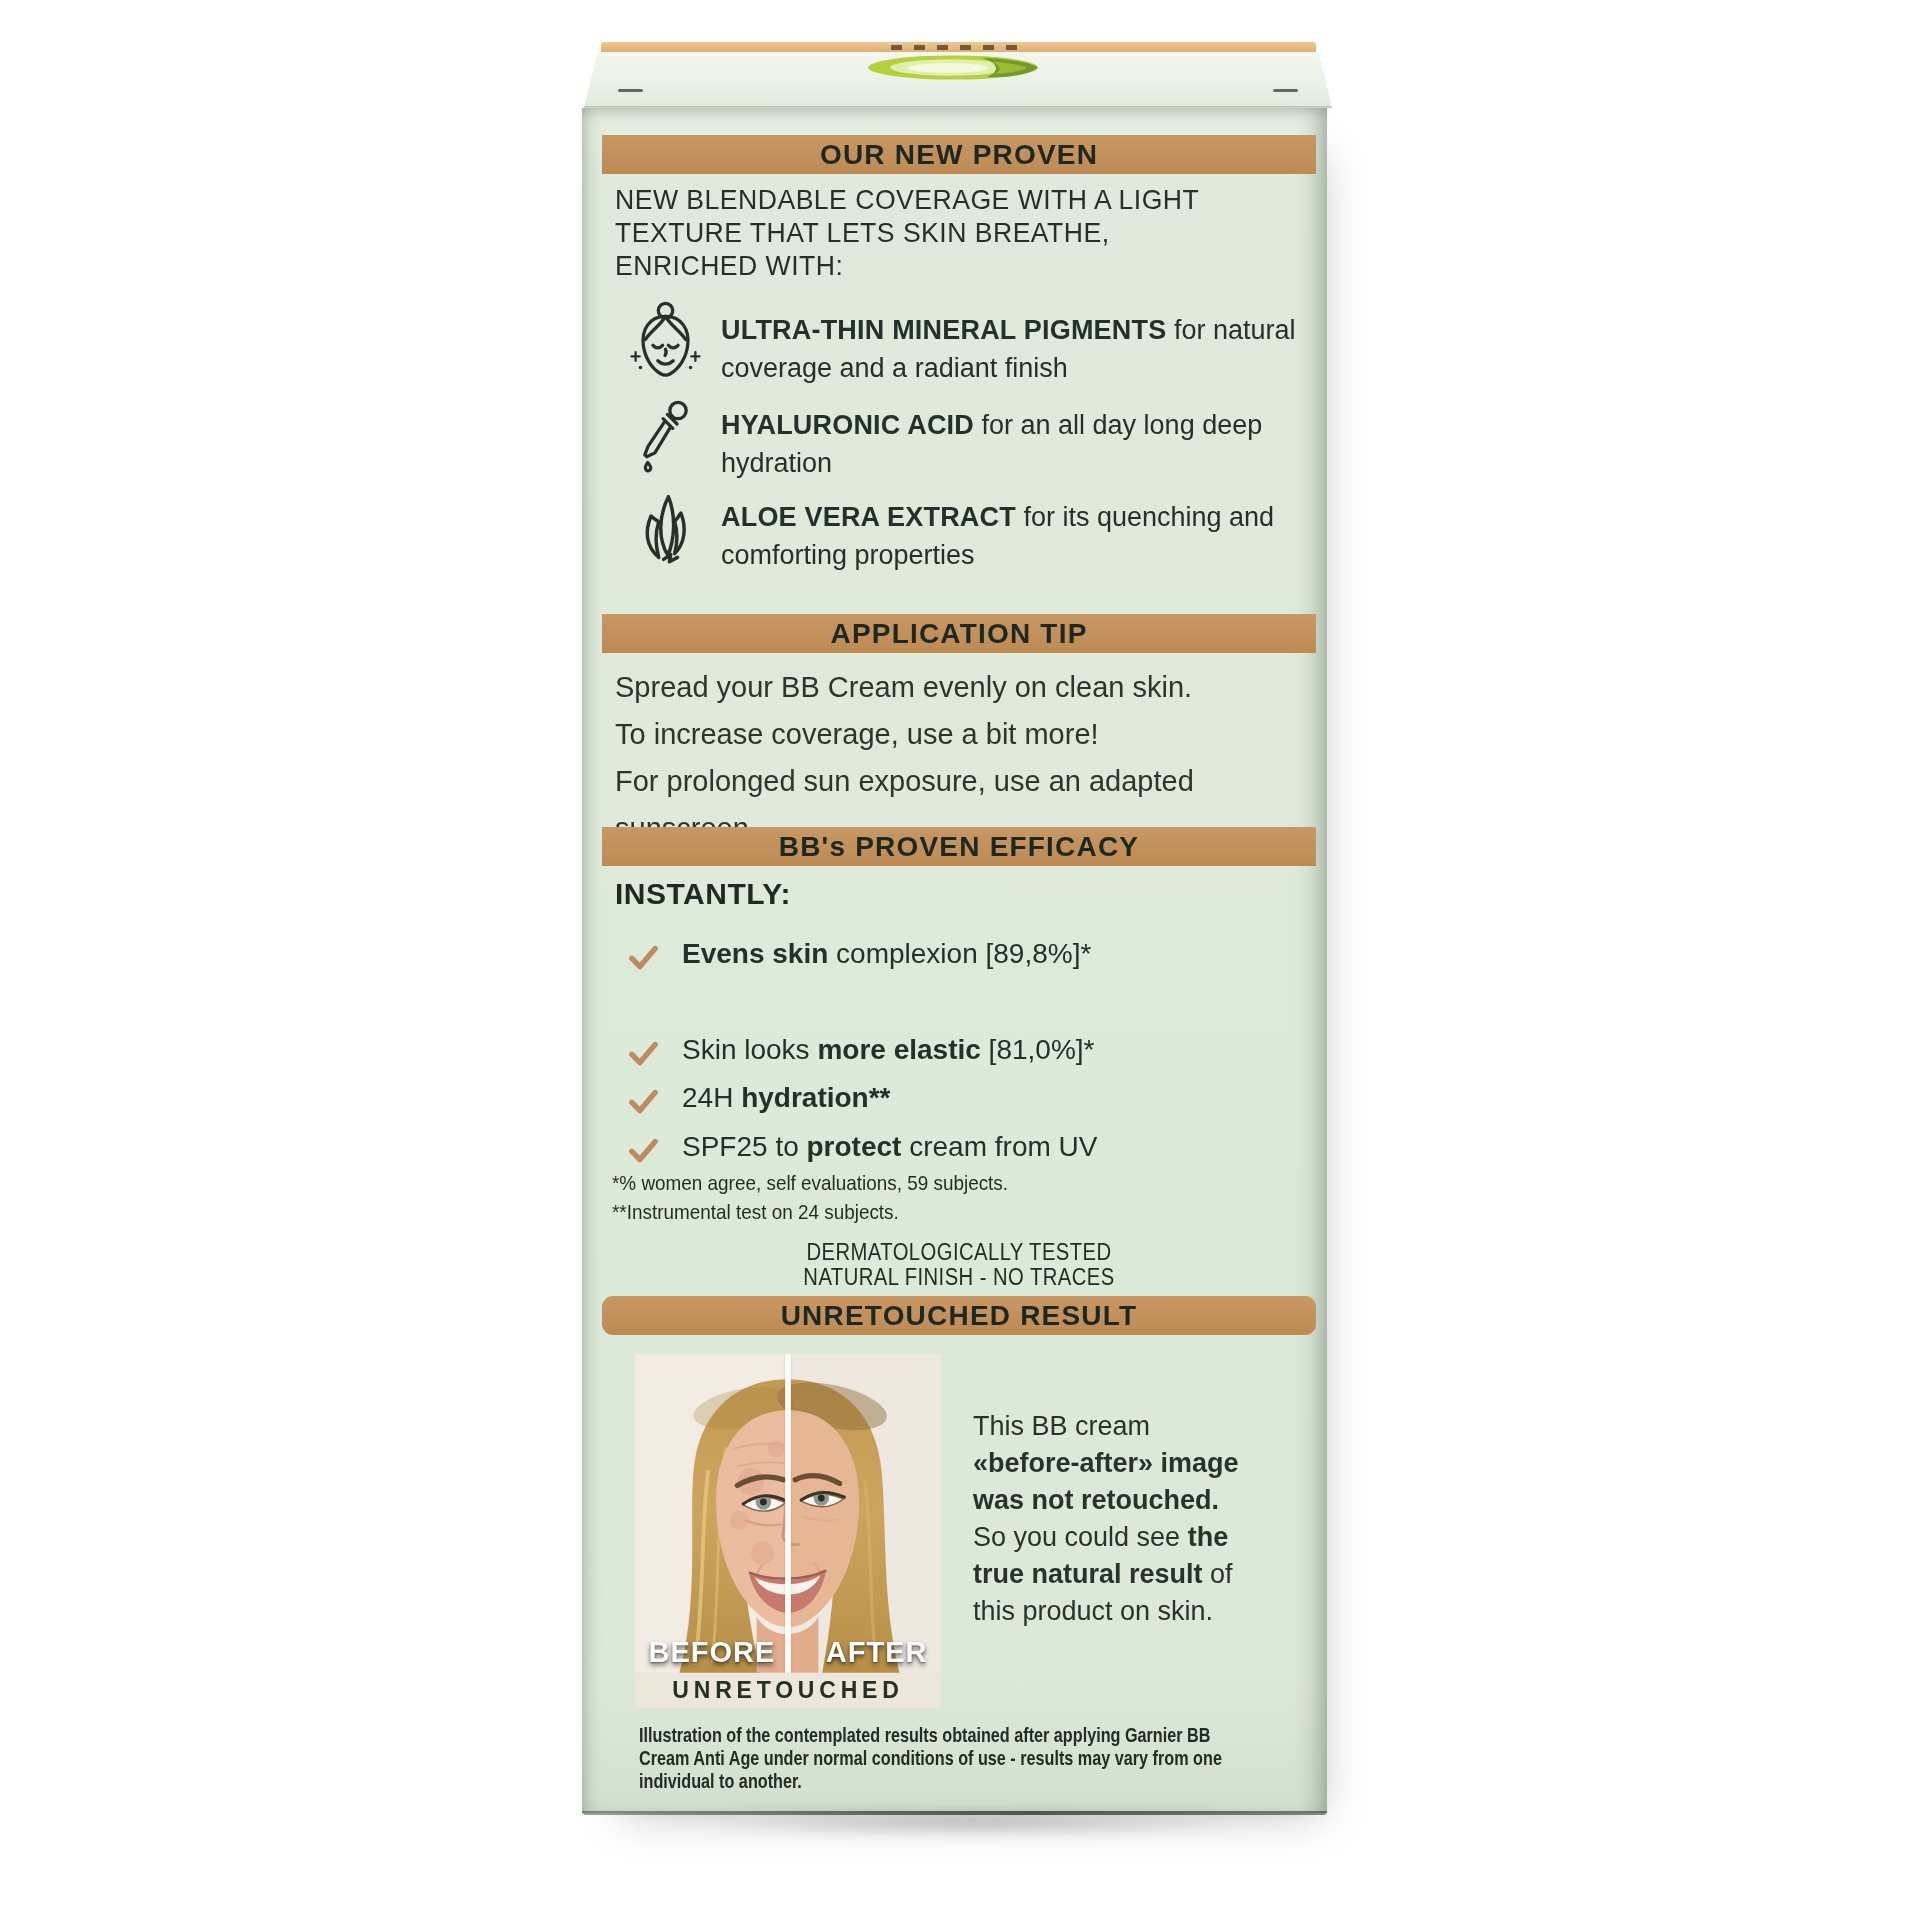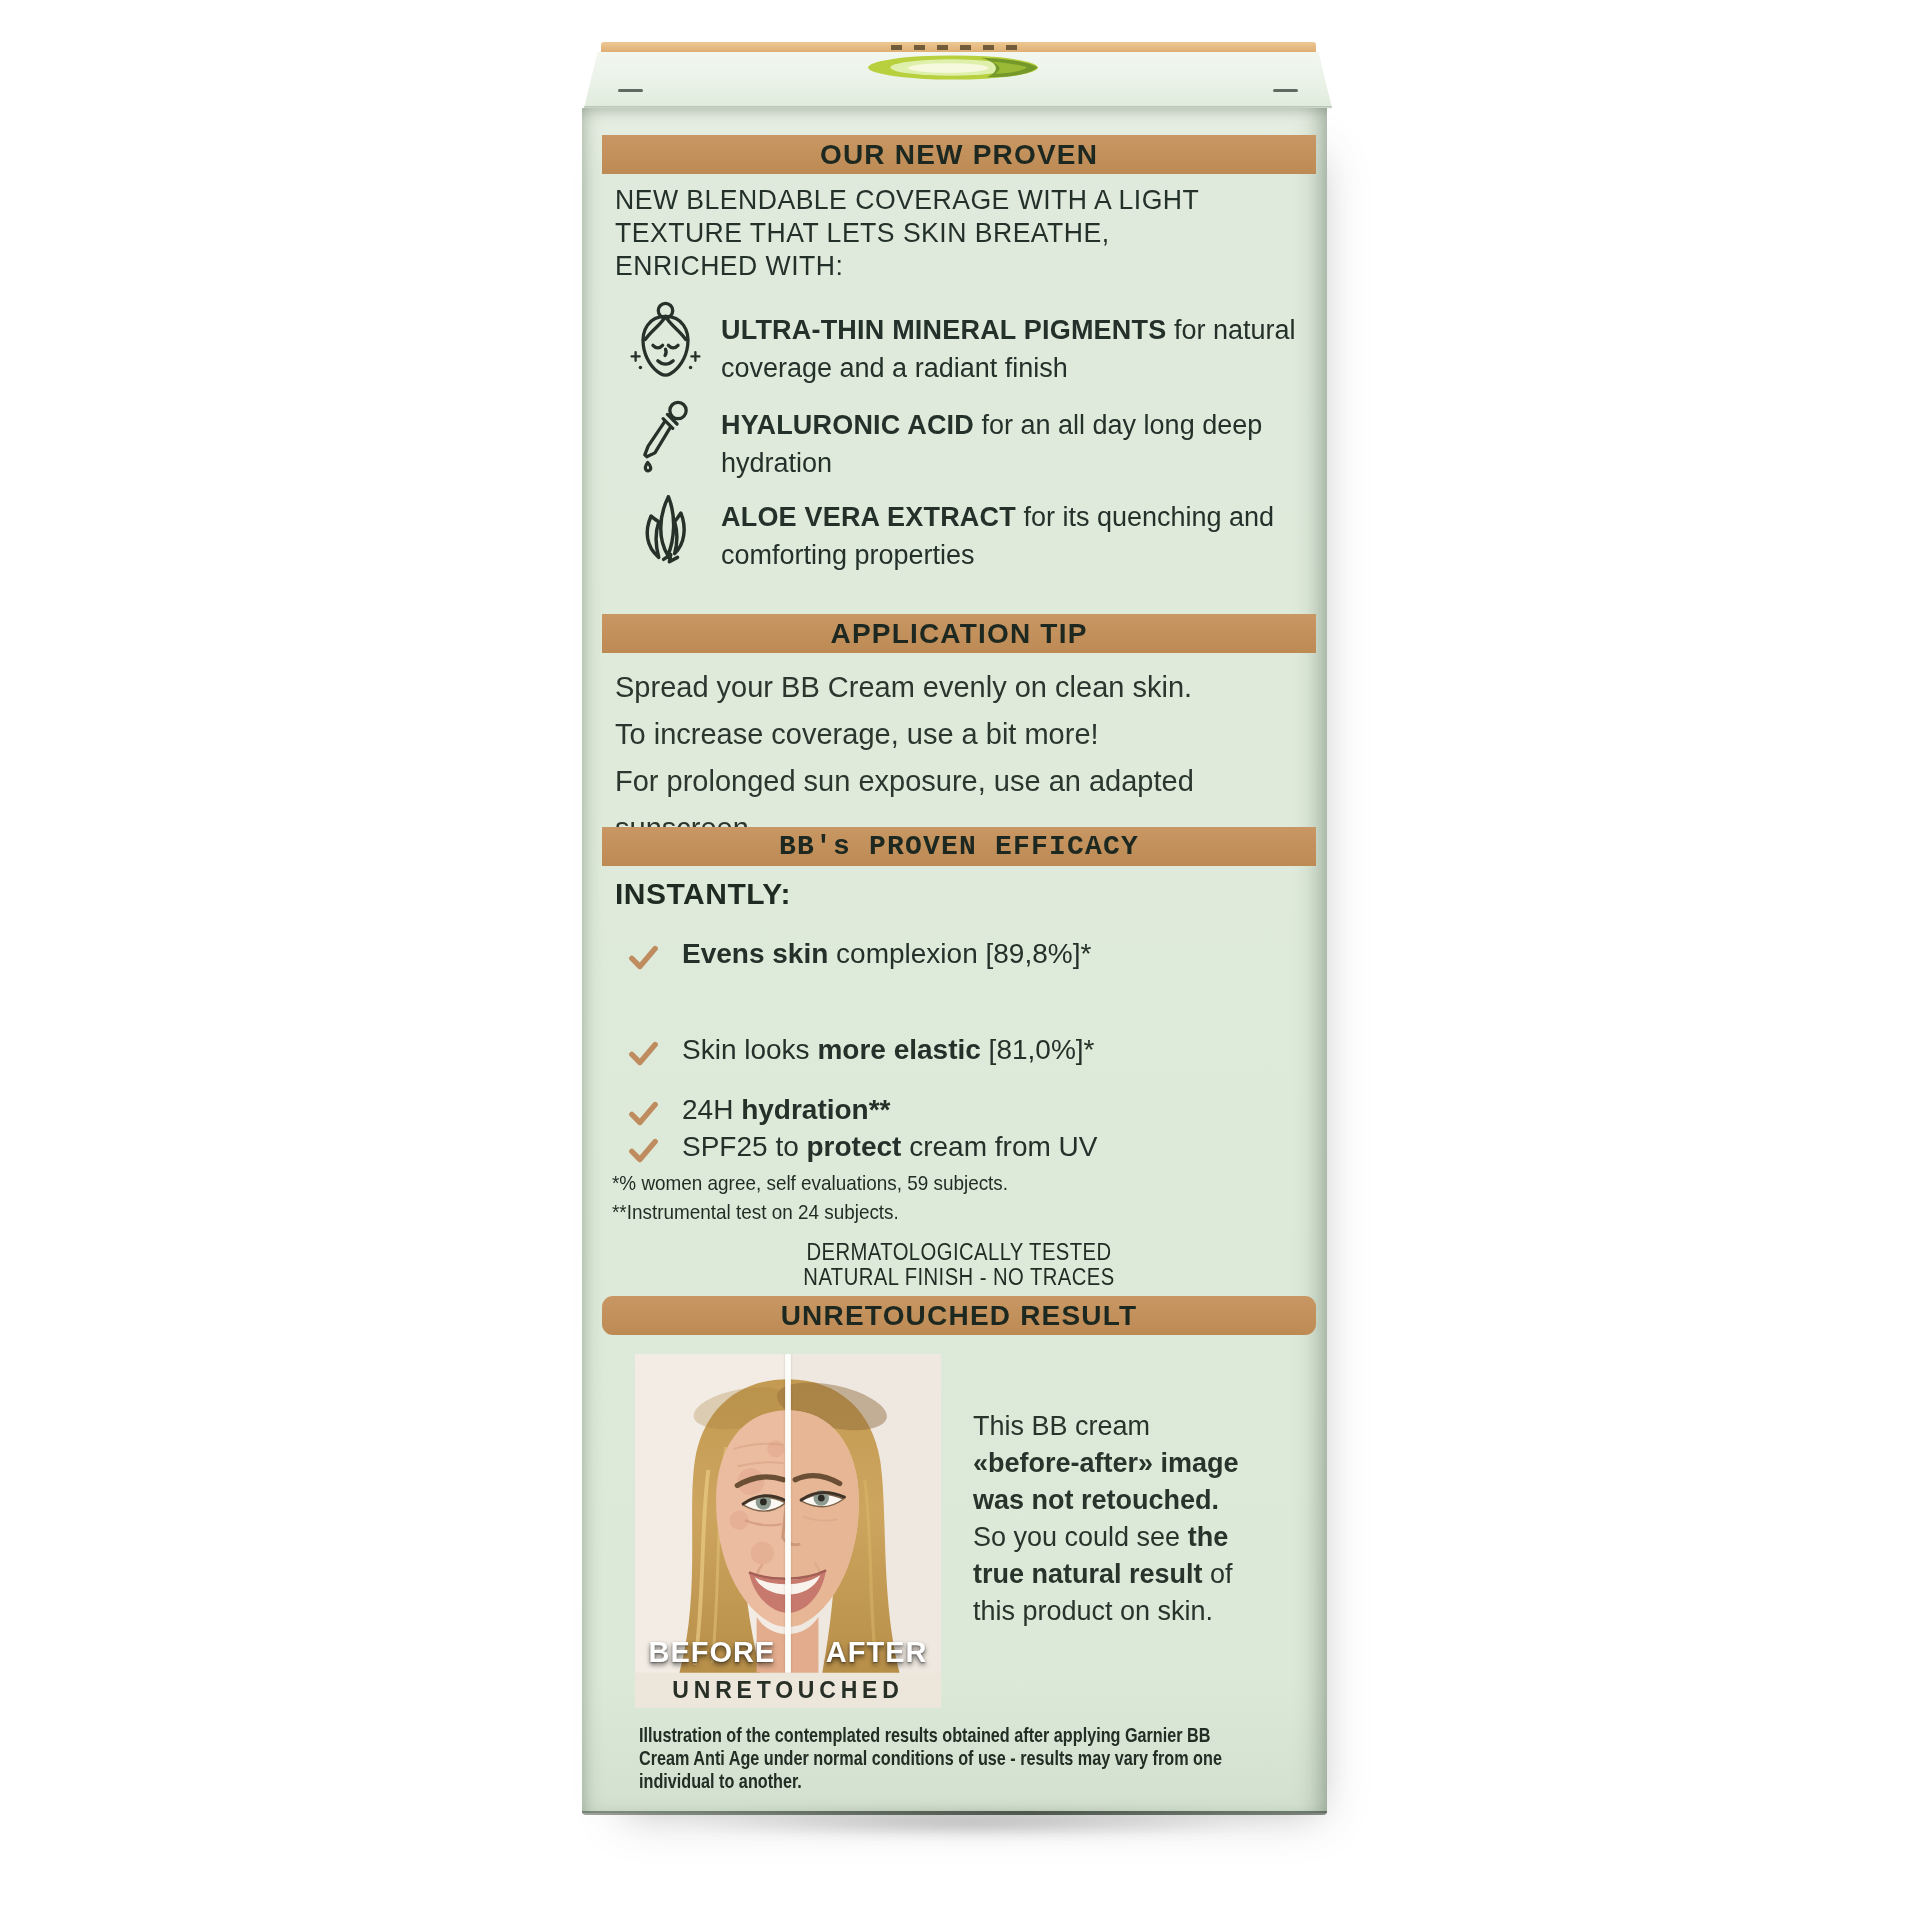--- a/index.html
+++ b/index.html
@@ -152,38 +152,38 @@
   <div class="abs bar" style="top:614px;">
     <span>APPLICATION TIP</span>
   </div>
   <div class="abs" id="tip-lines">
     <div class="line">Spread your BB Cream evenly on clean skin.</div>
     <div class="line">To increase coverage, use a bit more!</div>
     <div class="line">For prolonged sun exposure, use an adapted</div>
     <div class="line">sunscreen.</div>
   </div>
 
-  <div class="abs bar" style="top:827px;font-family:Liberation Mono, monospace;">
+  <div class="abs bar" style="top:827px;">
     <span>BB's PROVEN EFFICACY</span>
   </div>
   <div class="abs" id="instantly">INSTANTLY:</div>
 
   <div class="abs check-row" style="top:938px;">
     <svg class="check" width="33" height="27" viewBox="0 0 34 30">
         <path d="M4 16 L13 25 L30 5" stroke="#bf8c5f" stroke-width="6" fill="none" stroke-linecap="round" stroke-linejoin="round"></path>
       </svg>
     <div class="txt"><span></span><strong>Evens skin</strong><span> complexion [89,8%]*</span></div>
   </div>
   <div class="abs check-row" style="top:1034px;">
     <svg class="check" width="33" height="27" viewBox="0 0 34 30">
         <path d="M4 16 L13 25 L30 5" stroke="#bf8c5f" stroke-width="6" fill="none" stroke-linecap="round" stroke-linejoin="round"></path>
       </svg>
     <div class="txt"><span>Skin looks </span><strong>more elastic</strong><span> [81,0%]*</span></div>
   </div>
-  <div class="abs check-row" style="top:1082px;margin-top:12px;">
+  <div class="abs check-row" style="top:1082px;">
     <svg class="check" width="33" height="27" viewBox="0 0 34 30">
         <path d="M4 16 L13 25 L30 5" stroke="#bf8c5f" stroke-width="6" fill="none" stroke-linecap="round" stroke-linejoin="round"></path>
       </svg>
     <div class="txt"><span>24H </span><strong>hydration**</strong><span></span></div>
   </div>
   <div class="abs check-row" style="top:1131px;">
     <svg class="check" width="33" height="27" viewBox="0 0 34 30">
         <path d="M4 16 L13 25 L30 5" stroke="#bf8c5f" stroke-width="6" fill="none" stroke-linecap="round" stroke-linejoin="round"></path>
       </svg>
     <div class="txt"><span>SPF25 to </span><strong>protect</strong><span> cream from UV</span></div>

